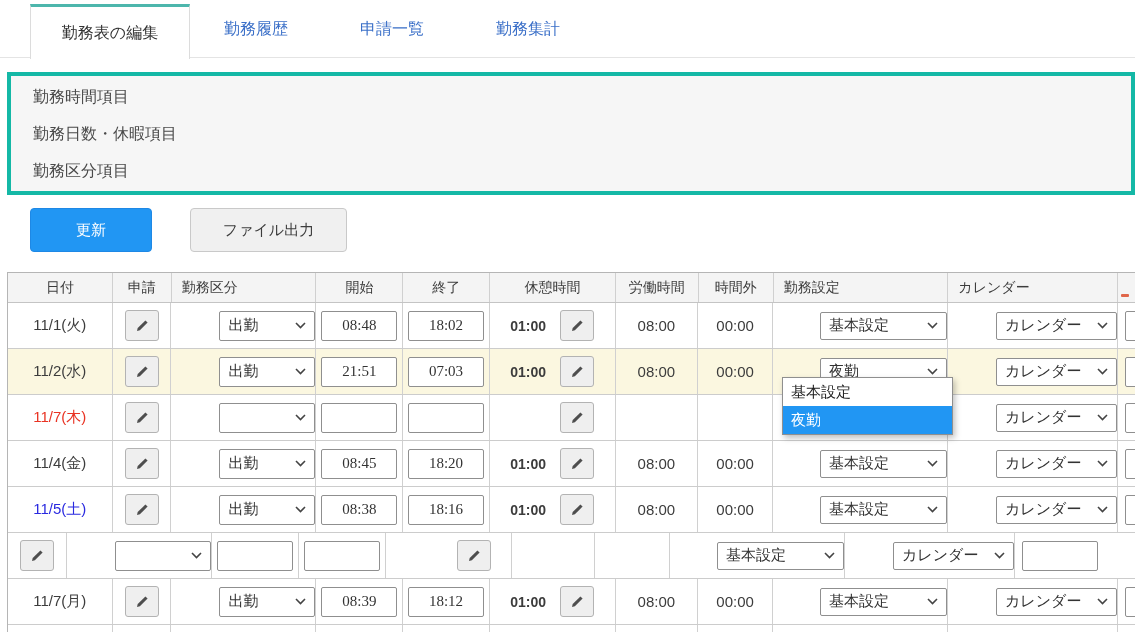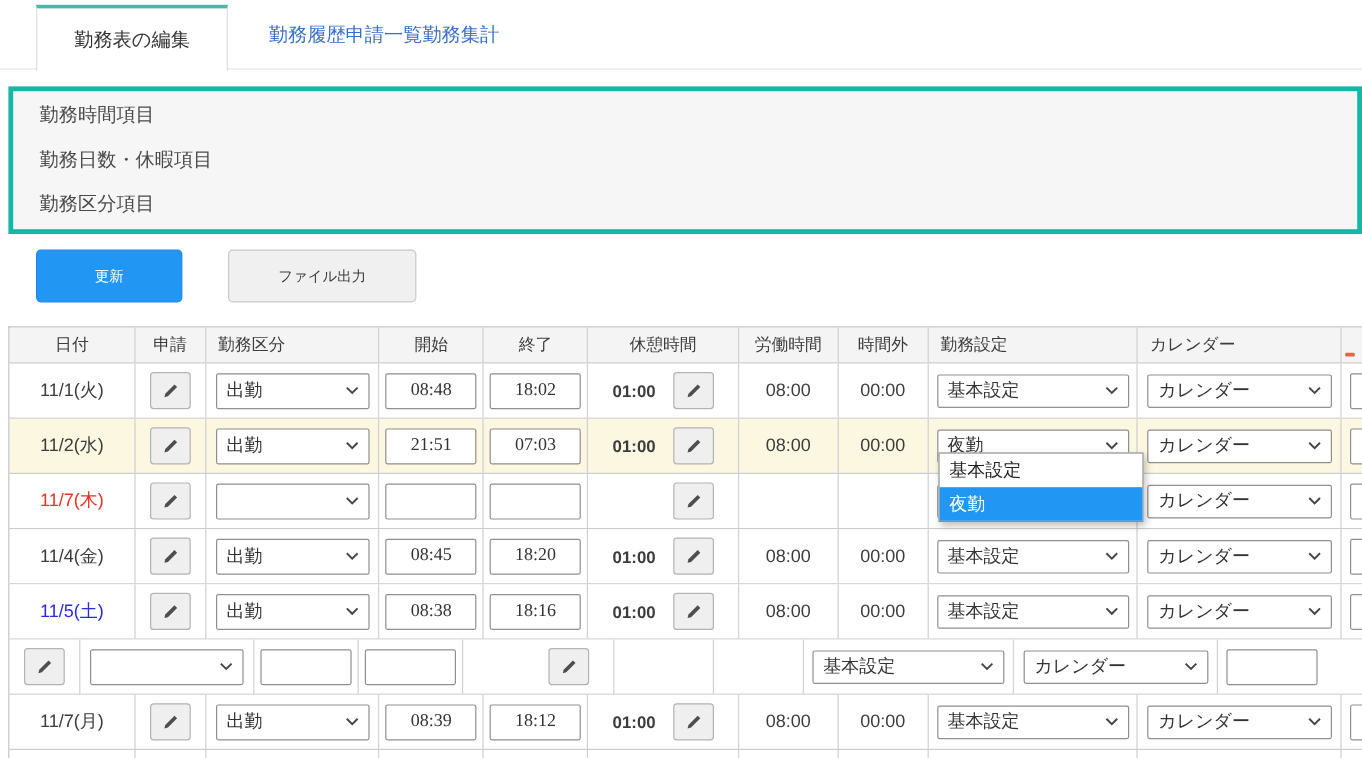--- a/index.html
+++ b/index.html
@@ -13,30 +13,30 @@
   
   .tabbar { position:relative; height:58px; }
   .tabbar::after { content:""; position:absolute; left:0; right:0; bottom:0; height:1px; background:#e4e4e4; }
   .tab-active {
     position:absolute; left:30px; top:4px; width:160px; height:55px;
     background:#fff; border:1px solid #dcdcdc; border-bottom:none;
     border-top:3px solid #4db6ac; z-index:2;
     display:flex; align-items:center; justify-content:center;
     font-size:16px; color:#333; cursor:default;
   }
-  .tab-links { position:absolute; left:224px; top:0; height:58px; display:flex; align-items:center; }
+  .tab-links { position:absolute; left:224px; top:0; height:58px; display:flex; gap:72px; align-items:center; }
   .tab-link { font-size:16px; color:#3a6fc8; cursor:pointer; white-space:nowrap; }
 
   
   .accordion { margin:14px 0 0 7px; width:1128px; background:#f6f6f6; border:4px solid #14b8a6; padding:2px 0; }
   .acc-item { height:37px; line-height:37px; padding-left:22px; font-size:16px; color:#4a4a4a; cursor:pointer; }
 
   
   .toolbar { margin:13px 0 0 30px; display:flex; gap:38px; height:44px; }
-  .btn { font-family:inherit; font-size:12px; border-radius:4px; cursor:pointer; height:44px; }
+  .btn { font-family:inherit; font-size:15px; border-radius:4px; cursor:pointer; height:44px; }
   .btn-primary { width:122px; background:#2196f3; color:#fff; border:1px solid #1e88e5; }
   .btn-secondary { width:157px; background:#f0f0f0; color:#3c3c3c; border:1px solid #c9c9c9; }
 
   
   .grid { margin:20px 0 0 7px; width:1152px; border:1px solid #b5b5b5; border-bottom:none; }
   .thead { display:flex; height:30px; background:#f4f4f4; border-bottom:1px solid #c4c4c4; }
   .th { border-right:1px solid #d0d0d0; display:flex; align-items:center; justify-content:center;
         font-size:14px; color:#3c3c3c; }
   .th.left { justify-content:flex-start; padding-left:10px; }
   .row { display:flex; height:46px; border-bottom:1px solid #ccc; background:#fff; }
@@ -60,21 +60,21 @@
   .cell.c-extra { justify-content:flex-start; padding-left:7px; }
   .th.c-extra { position:relative; }
   .mini-mark { position:absolute; left:3px; bottom:5px; width:8px; height:3px; background:#e0664a; border-radius:1px; }
 
   .red  { color:#e93323; }
   .blue { color:#2a2ae0; }
 
   .pencil-btn { width:34px; height:31px; background:#efefef; border:1px solid #b3b3b3; border-radius:3px;
                 display:flex; align-items:center; justify-content:center; padding:0; cursor:pointer; flex:0 0 auto; }
   .sel { background:#fff; border:1px solid #8f8f8f; border-radius:2px; display:flex; align-items:center;
-         justify-content:space-between; padding:0 8px; cursor:pointer; }
+         justify-content:space-between; padding:0 8px; cursor:pointer;margin-left:40px; }
   .sel-kubun   { width:128px; height:30px; }
   .sel-setting { width:160px; height:28px; }
   .sel-cal     { width:154px; height:28px; }
   .sel-label { font-size:15px; color:#333; overflow:hidden; white-space:nowrap; }
   .time-input { width:76px; height:30px; border:1px solid #8f8f8f; border-radius:2px; text-align:center;
                 font-size:15px; font-family:Liberation Serif, serif; color:#333; background:#fff; padding:0; }
   .break-time { width:42px; text-align:left; font-size:14px;font-weight:bold; }
 
   
   .dropdown { position:absolute; left:782px; top:377px; width:171px; background:#fff;

